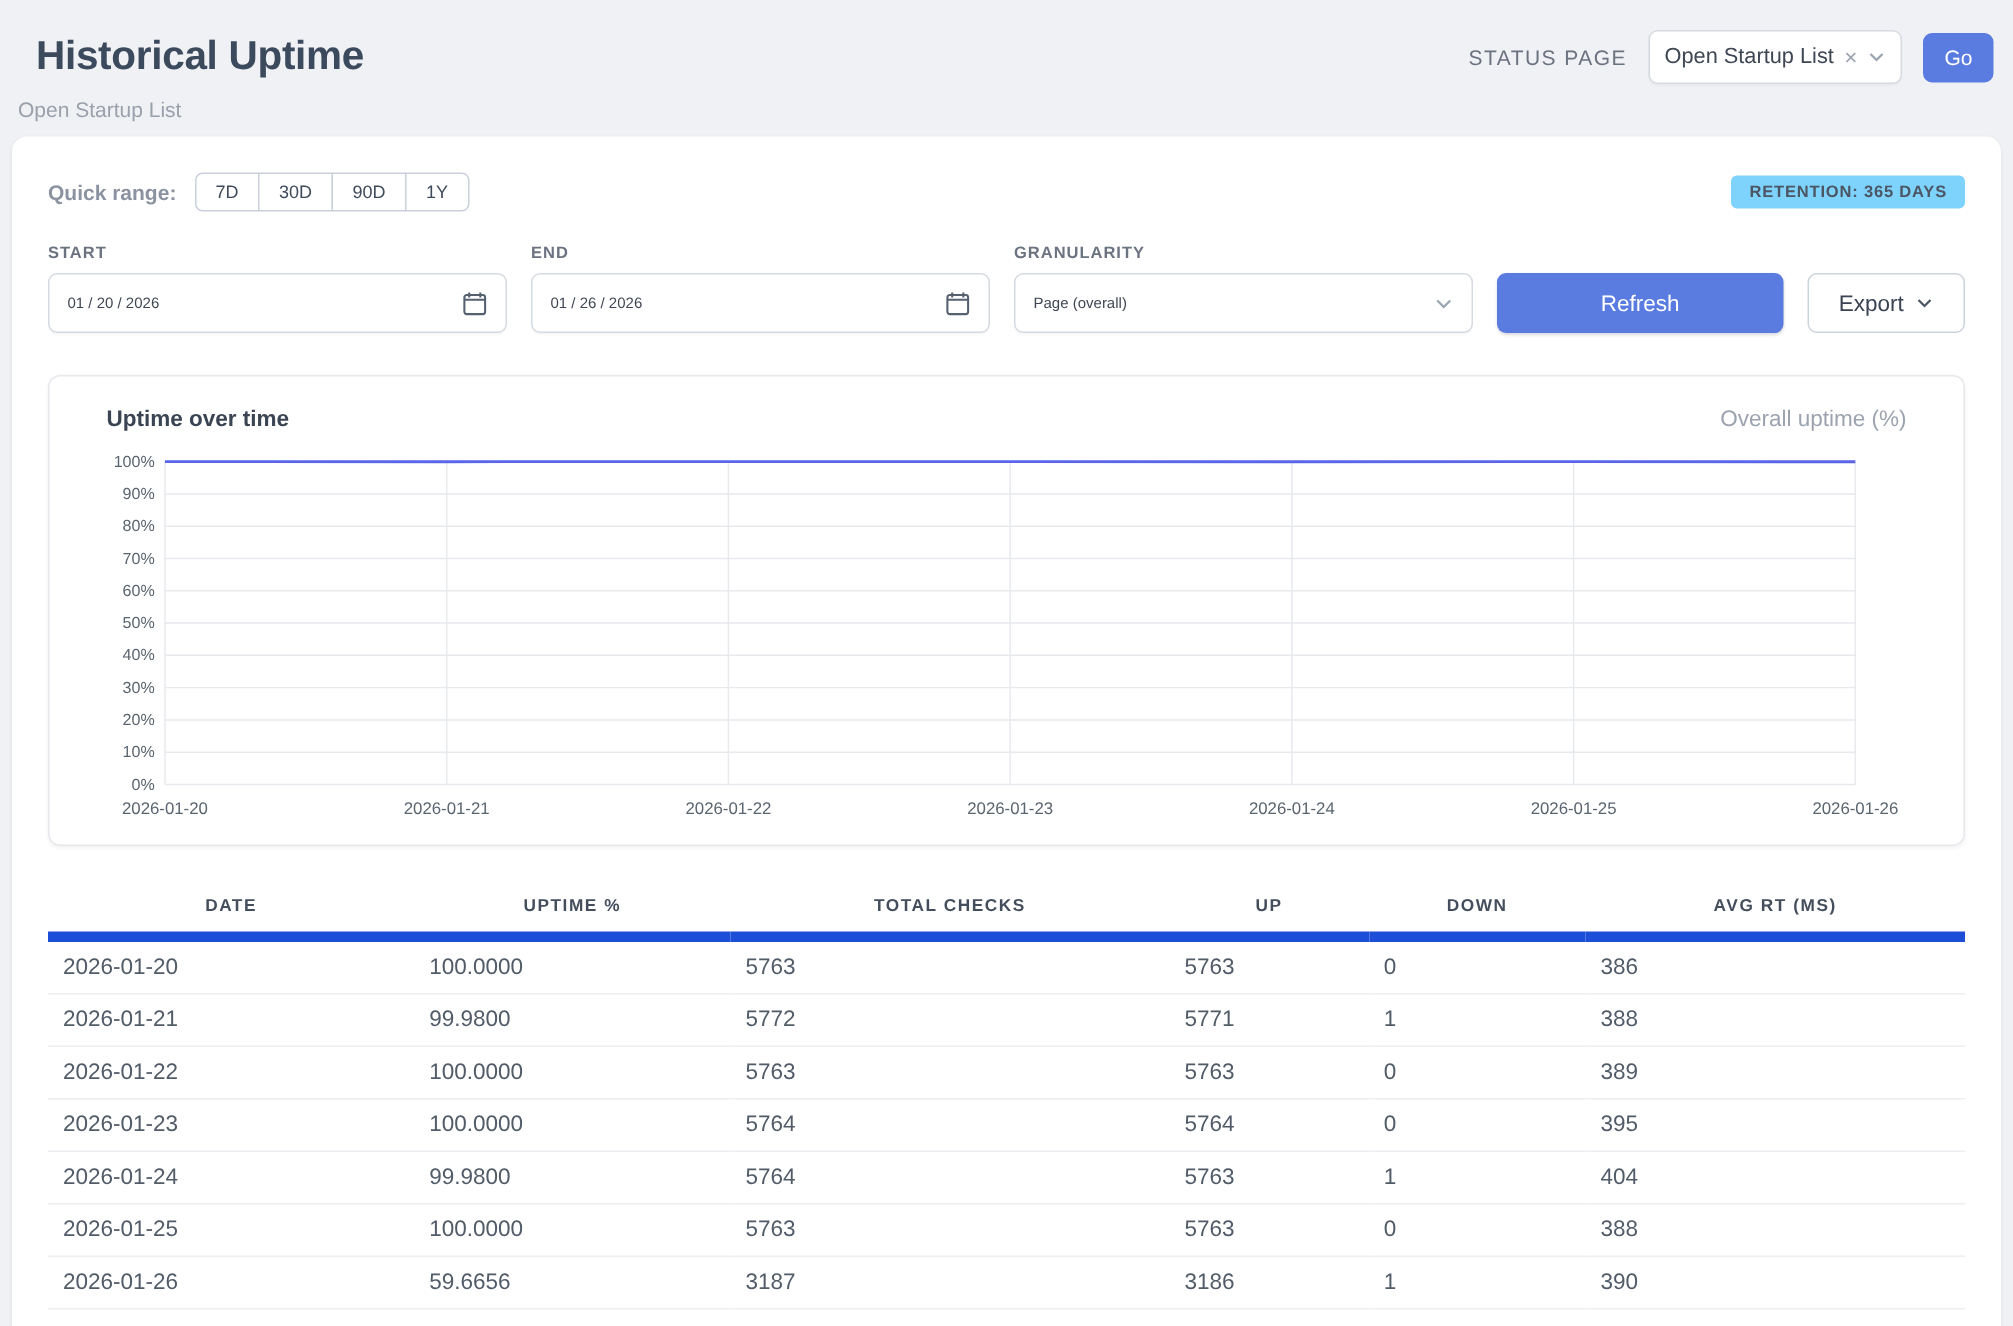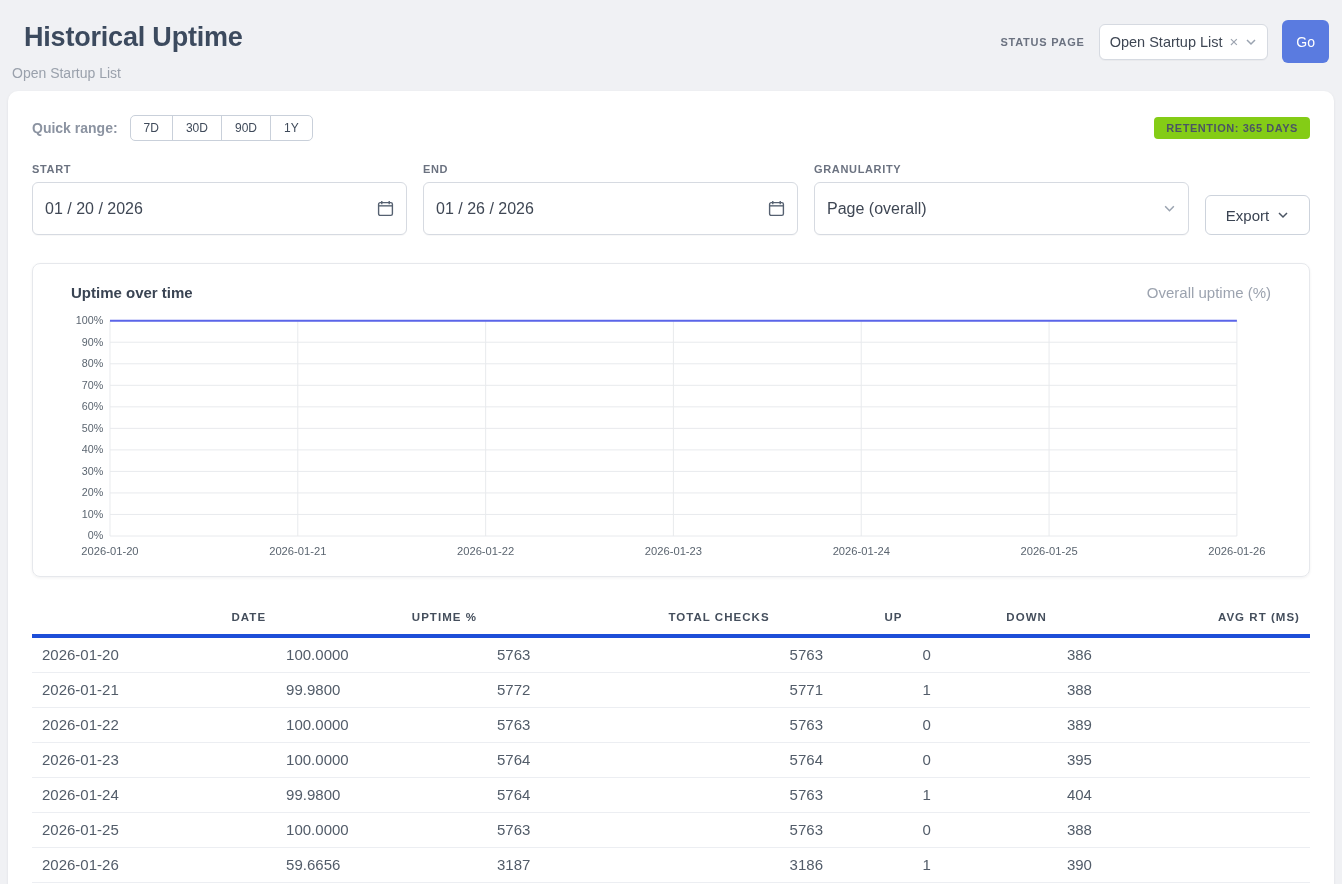--- a/index.html
+++ b/index.html
@@ -22,62 +22,62 @@
   .page-title{
     margin:12px;font-size:27px;font-weight:600;color:#3c4a5e;letter-spacing:-0.2px;
   }
   .page-subtitle{
     margin:2px 0 0;font-size:14px;color:#9aa1ac;
   }
   .status-controls{
     display:flex;align-items:center;gap:14px;padding-top:10px;
   }
   .status-label{
-    font-size:11px;font-weight:700;color:#6b7280;letter-spacing:.07em;margin-left:27px;
+    font-size:14px;font-weight:400;color:#6b7280;letter-spacing:.07em;margin-left:27px;
   }
   .status-select{
     display:flex;align-items:center;gap:7px;
     background:#fff;border:1px solid #d6dae1;border-radius:6px;
     height:36px;padding:0 10px;font-size:14.5px;color:#3f4754;cursor:pointer;
     box-shadow:0 1px 1px rgba(16,24,40,.03);
   }
   .clear-x{color:#9ca3af;font-size:15px;line-height:1;cursor:pointer;}
   .go-btn{
     background:var(--accent);color:#fff;border:none;border-radius:6px;
-    height:43px;padding:0 14px;font-size:14px;cursor:pointer;
+    height:33px;padding:0 14px;font-size:14px;cursor:pointer;
   }
   
   .main-panel{
     margin:10px 8px 12px;background:#fff;border-radius:10px;
     padding:24px;box-shadow:0 1px 3px rgba(16,24,40,.08);
   }
   .quick-row{display:flex;align-items:center;margin-bottom:22px;}
   .quick-label{font-size:14px;color:#8b93a1;margin-right:12px;font-weight:bold;}
   .range-group{display:inline-flex;}
   .range-btn{
     background:#fff;border:1px solid #c9d0da;color:#3f4a5a;
     font-size:12px;font-weight:500;height:26px;padding:0 13px;
     margin-left:-1px;cursor:pointer;font-family:inherit;
   }
   .range-btn:first-child{border-radius:5px 0 0 5px;margin-left:0;}
   .range-btn:last-child{border-radius:0 5px 5px 0;}
   .retention-badge{
-    margin-left:auto;background:#84cc16;color:#4b5563;
+    margin-left:auto;background:#7dd3fc;color:#4b5563;
     font-size:11px;font-weight:700;letter-spacing:.05em;
     padding:5px 12px;border-radius:4px;
   }
   .filter-row{display:flex;gap:16px;align-items:flex-end;margin-bottom:28px;}
   .field{flex:1;display:flex;flex-direction:column;min-width:0;justify-content:space-between;}
   .field-label{
     font-size:11px;font-weight:700;color:#6b7280;letter-spacing:.06em;margin-bottom:7px;
   }
   .input-box{
     display:flex;align-items:center;justify-content:space-between;
-    border:1px solid #d6dae1;border-radius:6px;height:53px;padding:0 12px;
-    background:#fff;font-size:16px;color:#3f4754;cursor:pointer;
+    border:1px solid #d6dae1;border-radius:6px;height:40px;padding:0 12px;
+    background:#fff;font-size:10px;color:#3f4754;cursor:pointer;
     box-shadow:0 1px 1px rgba(16,24,40,.03);
   }
   .refresh-btn{
     flex:0 0 191px;height:40px;background:var(--accent);color:#fff;
     font-size:15px;border:none;border-radius:6px;cursor:pointer;font-family:inherit;
     box-shadow:0 1px 2px rgba(0,0,0,.15);
   }
   .export-btn{
     flex:0 0 105px;height:40px;background:#fff;border:1px solid #cdd3dc;border-radius:6px;
     font-size:15px;color:#3a4352;display:flex;align-items:center;justify-content:center;gap:8px;
@@ -93,22 +93,22 @@
   .chart-title{font-size:15px;font-weight:700;color:#3a4453;}
   .chart-legend{font-size:15px;color:#9ca3af;}
   .chart-svg{display:block;width:100%;height:auto;}
   .grid{stroke:#e7e9ed;stroke-width:1;}
   .ytick{font-size:11px;fill:#5b6570;text-anchor:end;}
   .xtick{font-size:11.5px;fill:#5b6570;text-anchor:middle;}
   .series{fill:none;stroke:var(--line-color);stroke-width:2;}
   
   table.uptime{width:100%;border-collapse:collapse;}
   table.uptime th{
-    text-align:right;font-size:11.5px;font-weight:700;letter-spacing:.09em;
-    color:#444e5c;padding:10px 10px 11px;border-bottom:4px solid #1d4ed8;
+    text-align:center;font-size:11.5px;font-weight:700;letter-spacing:.09em;
+    color:#444e5c;padding:10px 10px 11px;border-bottom:7px solid #1d4ed8;
   }
   table.uptime td{
     font-size:15px;color:#525c69;padding:8px 10px 9px;border-bottom:1px solid #eceef2;
   }
 </style>
 </head>
 <body>
 
 <header class="page-header">
   <div>
@@ -168,20 +168,21 @@
     </div>
     <div class="field">
       <span class="field-label">GRANULARITY</span>
       <div class="input-box">
         <span>Page (overall)</span>
         <svg width="13" height="13" viewBox="0 0 12 12" fill="none" stroke="#9aa3b0" stroke-width="1.4">
             <polyline points="2,4 6,8 10,4"></polyline>
           </svg>
       </div>
     </div>
+    <button class="refresh-btn">Refresh</button>
     <button class="export-btn">
       <span>Export</span>
       <svg width="12" height="12" viewBox="0 0 12 12" fill="none" stroke="#4b5563" stroke-width="1.5">
           <polyline points="2,4 6,8 10,4"></polyline>
         </svg>
     </button>
   </div>
 
   <div class="chart-card">
     <div class="chart-head">

